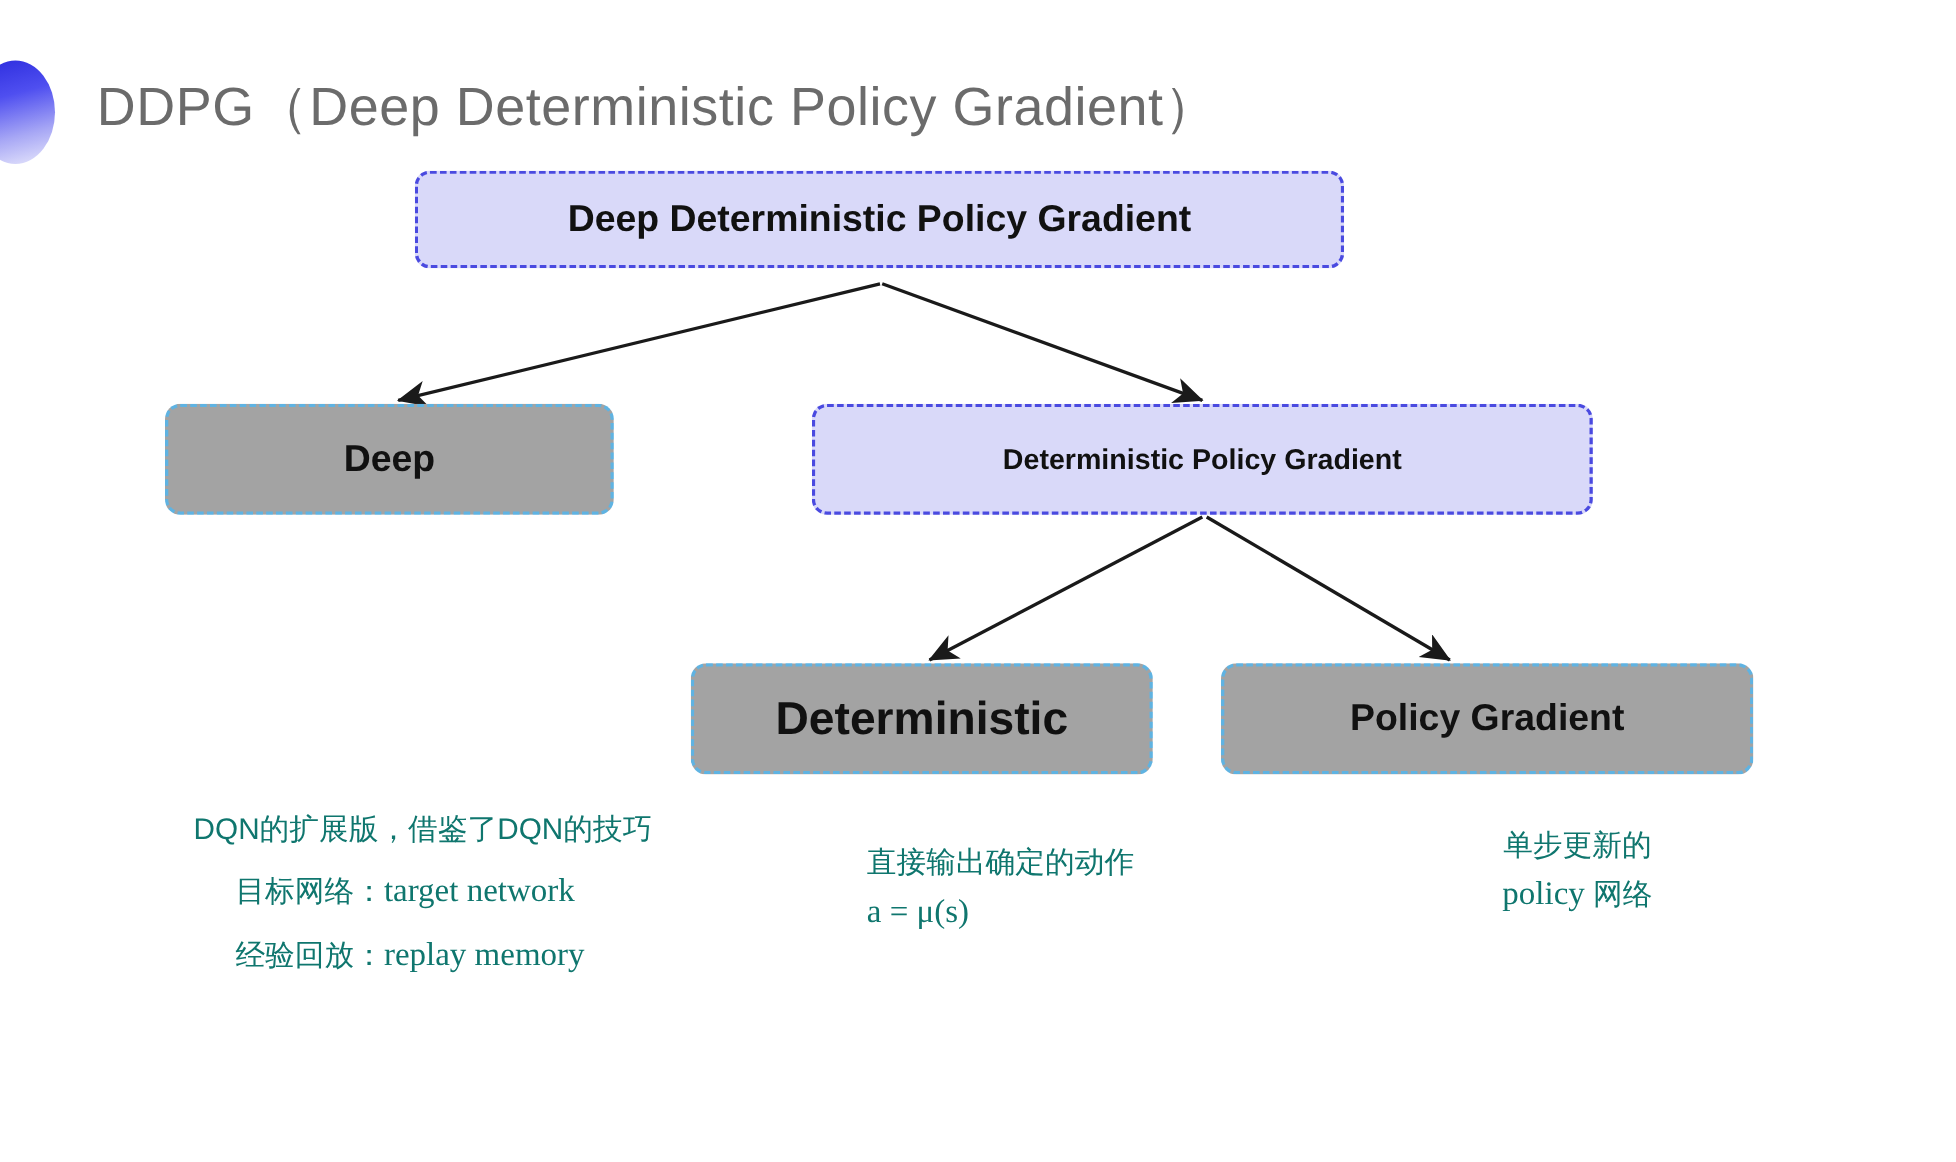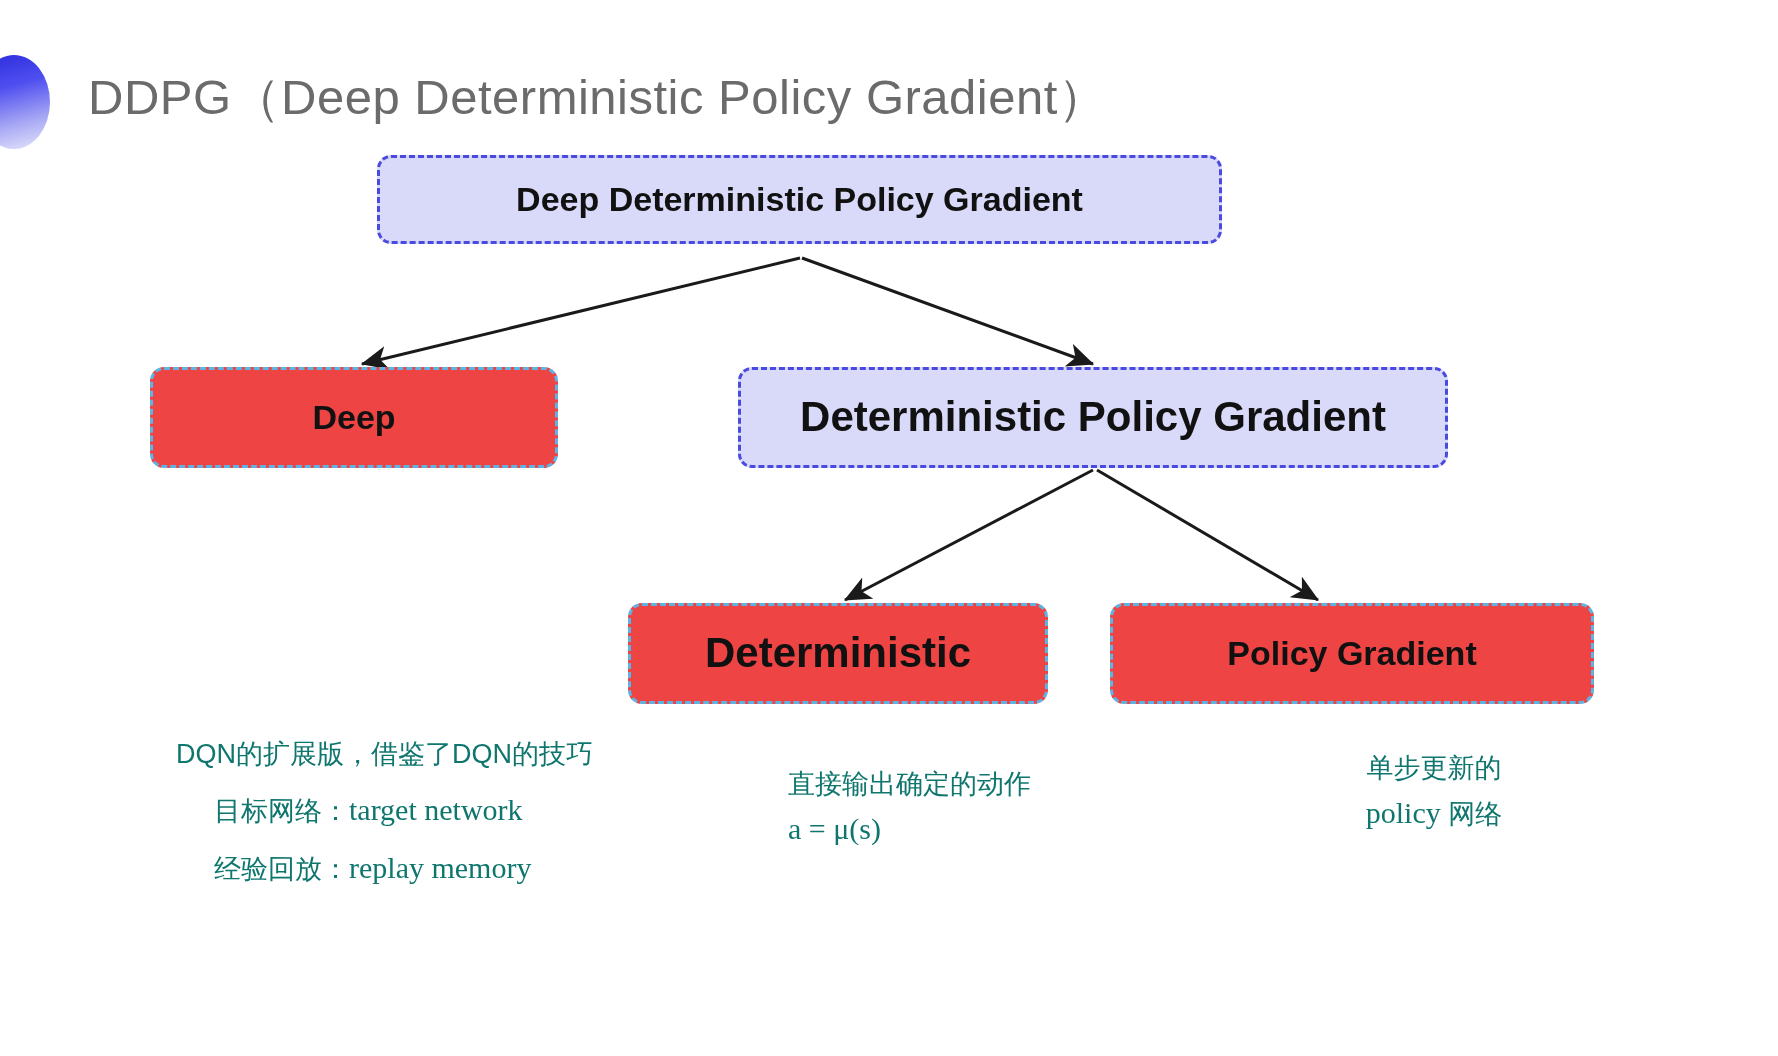--- a/index.html
+++ b/index.html
@@ -51,27 +51,27 @@
     color: #111111;
     font-weight: 600;
     text-align: center;
     line-height: 1.1;
   }
   .node.purple {
     background: #d9d9f9;
     border: 3px dashed #4a4ae0;
   }
   .node.blue {
-    background: #ef4444;
+    background: #a3a3a3;
     border: 3px dashed #5fb3e2;
   }
 
   #node-root   { left: 377px;  top: 155px; width: 845px; height: 89px; font-size: 34px; }
   #node-deep   { left: 150px;  top: 367px; width: 408px; height: 101px; font-size: 34px; }
-  #node-dpg    { left: 738px;  top: 367px; width: 710px; height: 101px; font-size: 42px; }
+  #node-dpg    { left: 738px;  top: 367px; width: 710px; height: 101px; font-size: 26px; }
   #node-det    { left: 628px;  top: 603px; width: 420px; height: 101px; font-size: 42px; }
   #node-pg     { left: 1110px; top: 603px; width: 484px; height: 101px; font-size: 34px; }
 
   
   #arrows {
     position: absolute;
     left: 0; top: 0;
     width: 1778px;
     height: 1056px;
     pointer-events: none;

